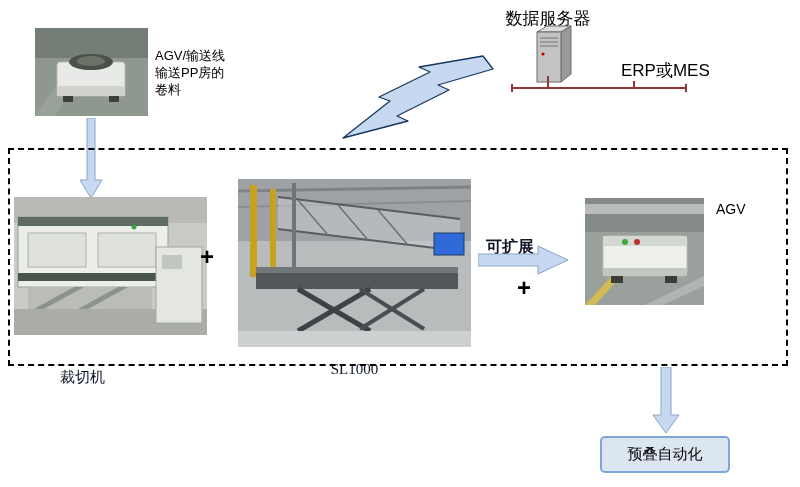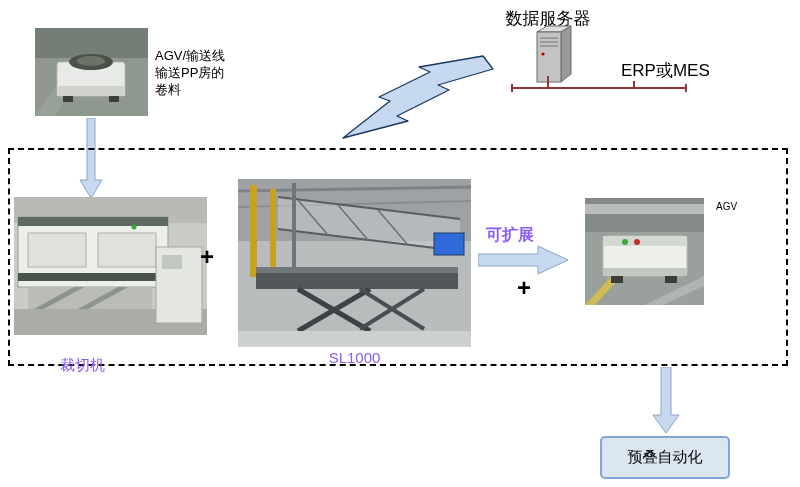--- a/index.html
+++ b/index.html
@@ -7,29 +7,29 @@
     width:800px;height:487px;position:relative;overflow:hidden;
     background:#ffffff;
     font-family:"Liberation Sans","DejaVu Sans",sans-serif;
     color:#000;
   }
   .abs{position:absolute;}
   .photo{position:absolute;overflow:hidden;background:#9aa09a;}
   .photo svg{display:block;}
   .caption{font-size:13px;line-height:17px;color:#000;}
   .small-label{font-size:17px;color:#000;}
-  .big-label{font-size:15px;color:#8b5cf6;}
+  .big-label{font-size:15px;color:#0f172a;margin-top:12px;}
   .plus{font-size:24px;font-weight:bold;color:#000;line-height:24px;}
   .bold{font-weight:bold;}
   .dashed-box{
     position:absolute;left:8px;top:148px;width:776px;height:214px;
     border:2px dashed #000000;background:transparent;
   }
   .prestack-box{
-    position:absolute;left:600px;top:436px;width:130px;height:43px;
+    position:absolute;left:600px;top:436px;width:130px;height:37px;
     background:#dce6f1;border:2px solid #7da7d8;border-radius:5px;
     display:flex;align-items:center;justify-content:center;
     font-size:15px;color:#000;box-sizing:border-box;
   }
   .center{text-align:center;}
 </style>
 </head>
 <body>
 
 <div class="photo" style="left:35px;top:28px;width:113px;height:88px;">
@@ -126,21 +126,21 @@
     <rect x="18" y="94" width="202" height="16" fill="#52575a"></rect>
     <line x1="60" y1="110" x2="132" y2="152" stroke="#3e4245" stroke-width="5"></line>
     <line x1="132" y1="110" x2="60" y2="152" stroke="#3e4245" stroke-width="5"></line>
     <line x1="122" y1="110" x2="186" y2="150" stroke="#4a4e51" stroke-width="4"></line>
     <line x1="186" y1="110" x2="122" y2="150" stroke="#4a4e51" stroke-width="4"></line>
     <rect x="196" y="54" width="30" height="22" fill="#2f6bd8" stroke="#1f3864"></rect>
     <rect y="152" width="233" height="16" fill="#cdd0d1"></rect>
   </svg>
 </div>
 
-<div class="abs big-label center" style="left:238px;top:349px;width:233px;">SL1000</div>
+<div class="abs big-label center" style="left:238px;top:349px;width:233px;font-family:Liberation Serif, serif;">SL1000</div>
 
 <div class="abs big-label bold" style="left:486px;top:225px;font-size:16px;">可扩展</div>
 
 <svg class="abs" style="left:478px;top:245px;" width="92" height="30" viewBox="0 0 92 30">
   <polygon points="0,9 60,9 60,1 90,15 60,29 60,21 0,21" fill="#c6d9f1" stroke="#8aa3c2" stroke-width="1"></polygon>
 </svg>
 
 <div class="abs plus" style="left:517px;top:276px;">+</div>
 
 <div class="photo" style="left:585px;top:198px;width:119px;height:107px;">
@@ -153,21 +153,21 @@
     <rect x="18" y="38" width="84" height="40" rx="4" fill="#eef0ec" stroke="#b9bdb7"></rect>
     <rect x="18" y="38" width="84" height="10" fill="#d4d8d2"></rect>
     <circle cx="40" cy="44" r="3" fill="#3aa83a"></circle>
     <circle cx="52" cy="44" r="3" fill="#c03030"></circle>
     <rect x="18" y="70" width="84" height="8" fill="#c3c7c1"></rect>
     <rect x="26" y="78" width="12" height="7" fill="#3a3d39"></rect>
     <rect x="80" y="78" width="12" height="7" fill="#3a3d39"></rect>
   </svg>
 </div>
 
-<div class="abs" style="left:716px;top:201px;font-size:10px;">AGV</div>
+<div class="abs" style="left:716px;top:201px;font-size:14px;">AGV</div>
 
 <svg class="abs" style="left:650px;top:367px;" width="32" height="68" viewBox="0 0 32 68">
   <polygon points="11,0 21,0 21,48 29,48 16,66 3,48 11,48" fill="#c6d9f1" stroke="#8aa3c2" stroke-width="1"></polygon>
 </svg>
 
 <div class="prestack-box">
   <span>预叠自动化</span>
 </div>
 
 </body></html>

